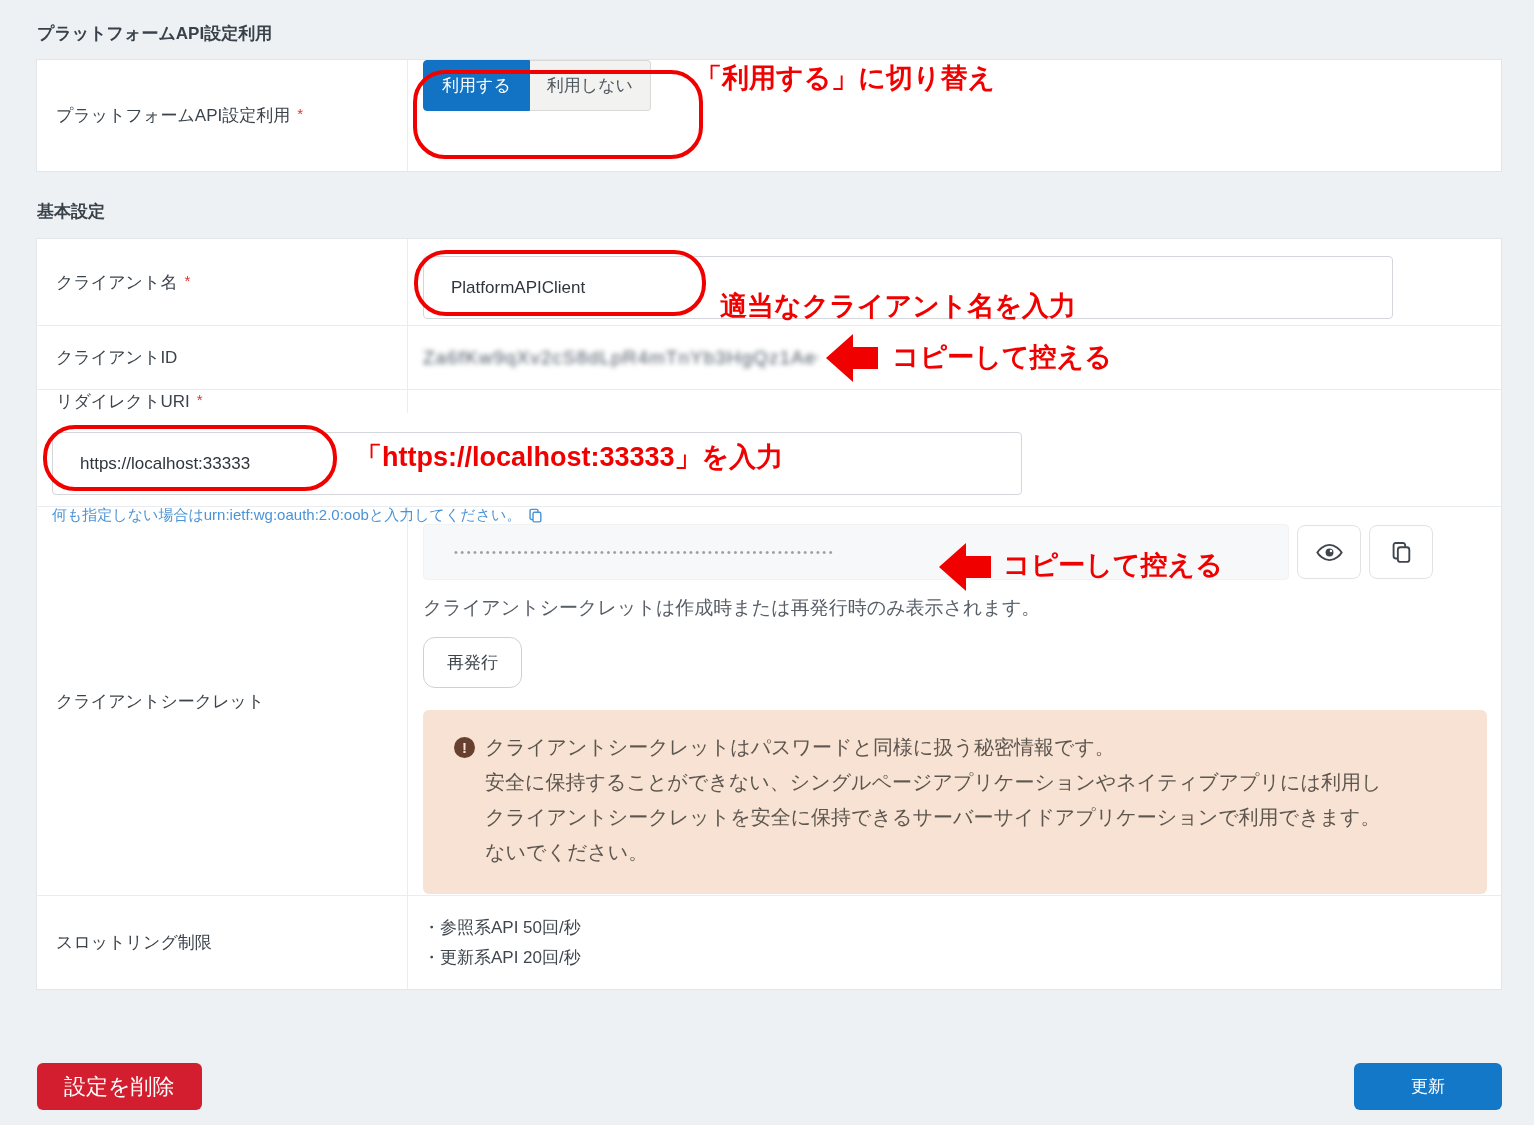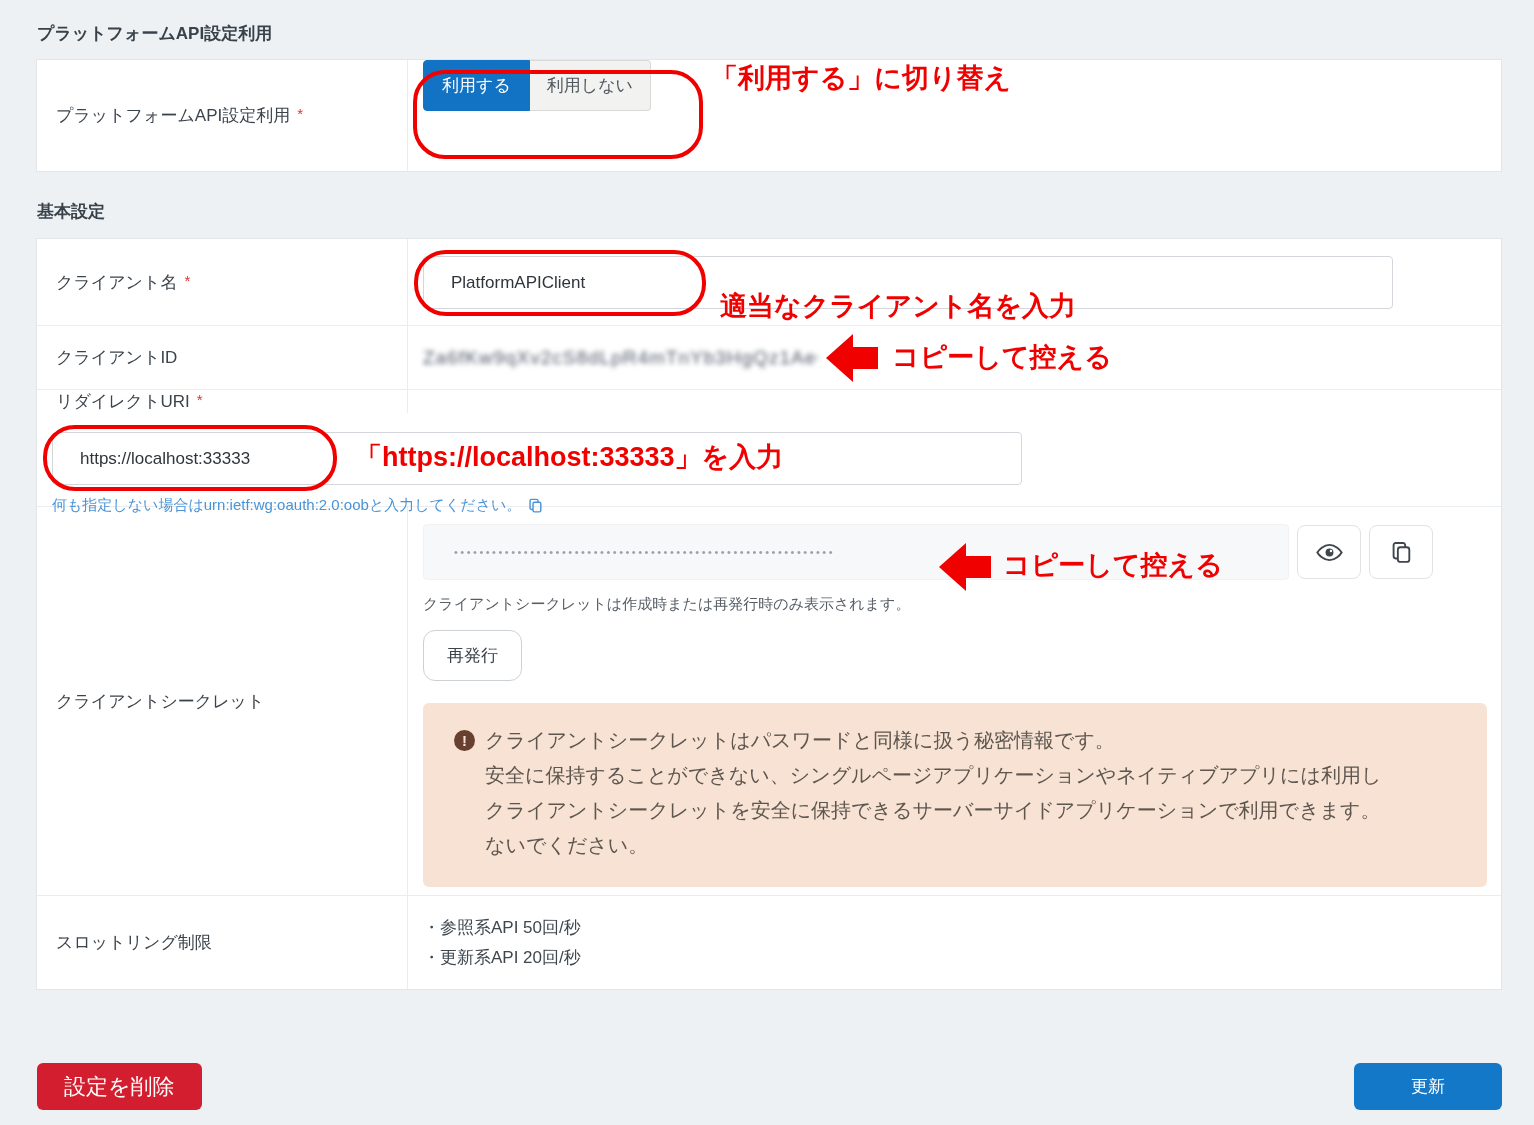--- a/index.html
+++ b/index.html
@@ -59,41 +59,41 @@
   
   .oval {
     position:absolute; border:4px solid #f10000; border-radius:32px;
     pointer-events:none; z-index:2;
   }
   .ann {
     font-size:27px; font-weight:700; color:#f10000; white-space:nowrap;
     z-index:2;
   }
   .oval-platform { left:5px; top:10px; width:290px; height:89px; }
-  .ann-platform  { margin-left:60px; }
+  .ann-platform  { margin-left:44px; }
   .oval-name { left:6px; top:11px; width:292px; height:66px; }
   .ann-name  { position:absolute; left:312px; top:21px;margin-top:28px; }
   .oval-uri  { left:6px; top:12px; width:294px; height:66px; }
   .ann-uri   { position:absolute; left:318px; top:26px; }
   .ann-id    { position:absolute; left:484px; top:13px; }
   .ann-secret{ position:absolute; left:580px; top:23px; }
 
   .red-arrow { position:absolute; width:52px; height:48px; z-index:2; pointer-events:none; }
   .red-arrow .head {
     position:absolute; left:0; top:0; width:0; height:0;
     border-top:24px solid transparent; border-bottom:24px solid transparent;
     border-right:27px solid #f10000;
   }
   .red-arrow .tail { position:absolute; left:25px; top:13px; width:27px; height:22px; background:#f10000; }
   .arrow-id     { left:418px; top:8px; }
   .arrow-secret { left:516px; top:19px; }
 
   
   .text-input {
-    width:970px; height:53px;
+    width:970px; height:63px;
     border:1px solid #d3d7db; border-radius:4px;
     font-size:17px; color:#2f353b; padding:0 14px 0 27px;
     background:#fff; outline:none; font-family:inherit;
   }
   .row-name .cell-content { padding-top:17px; }
   .row-uri  .cell-content { padding-top:19px; }
 
   
   .row-id .cell-content { display:flex; align-items:center; }
   .masked-id {
@@ -117,21 +117,21 @@
     background:#f7f8fa; border:1px solid #f0f2f4; border-radius:4px;
     display:flex; align-items:center; padding-left:30px;
   }
   .dots { font-size:11px; letter-spacing:2.5px; color:#9aa1a8; white-space:nowrap; overflow:hidden; width:480px; }
   .icon-btn {
     width:64px; height:54px; background:#fff;
     border:1px solid #e0e3e6; border-radius:8px;
     display:flex; align-items:center; justify-content:center;
     margin-left:8px; margin-top:1px; cursor:pointer;
   }
-  .secret-note { margin-top:15px; font-size:15px; color:#575e66; }
+  .secret-note { margin-top:15px; font-size:19px; color:#575e66; }
   .reissue-btn {
     margin-top:16px; background:#fff; border:1px solid #ccd1d6;
     border-radius:12px; padding:13px 23px; font-size:17px; color:#3b434b;
     cursor:pointer; font-family:inherit; display:inline-block;
   }
   .warning-box {
     margin-top:22px; width:1064px;
     background:#f7e2d3; border-radius:6px;
     padding:20px 30px 24px 31px;
     font-size:20px; line-height:35px; color:#5d564f;

